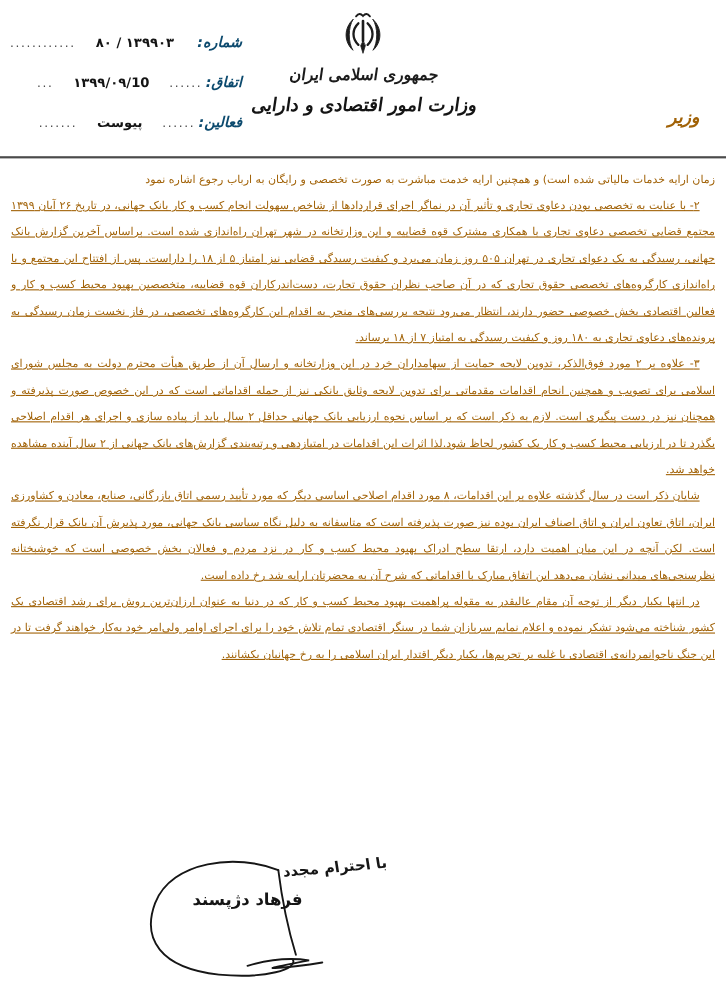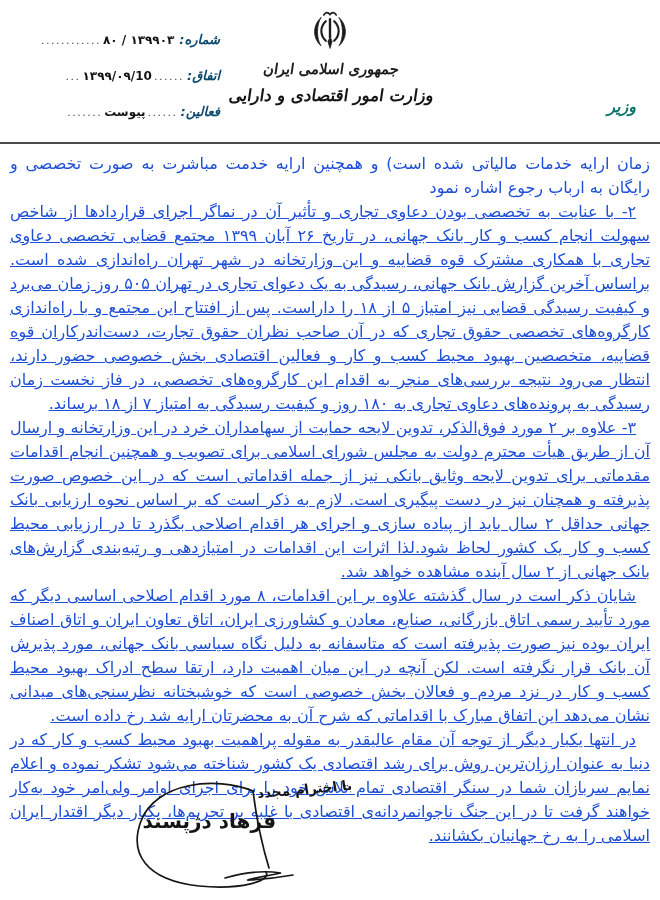--- a/index.html
+++ b/index.html
@@ -16,57 +16,57 @@
   }
   .head-field {
     display:flex; direction:rtl; align-items:baseline;
     margin-bottom:21px; white-space:nowrap; font-size:12px;
   }
   .head-label {
     font-weight:bold; font-style:italic; font-size:13px; color:#0c4a6e;
     margin-left:3px;
   }
   .head-dots { color:#4a4a4a; letter-spacing:1.5px; font-size:11px; }
-  .head-value { font-weight:bold; color:#141414; margin:0 2px; }
+  .head-value { font-weight:bold; color:#141414; margin:0 18px; }
   .head-center { position:absolute; top:6px; left:180px; width:300px; text-align:center; direction:rtl; }
   .emblem { display:inline-block; line-height:0; }
   .country-title {
     font-weight:bold; font-size:14.5px; color:#1b1b1b; margin-top:1px;
     font-style:italic; transform:skewX(6deg);
   }
   .ministry-title {
     font-weight:bold; font-size:16.5px; color:#141414; margin-top:9px;
     font-style:italic; transform:skewX(6deg);
   }
   .addressee {
     position:absolute; top:97px; right:24px; font-size:16px; font-weight:bold;
-    font-style:italic; color:#0f766e; direction:rtl;
+    font-style:italic; color:#a16207; direction:rtl;
   }
   .head-divider {
     position:absolute; top:142px; left:0; width:660px; height:0;
     border-top:2px solid #4b4b4b;
   }
   
   .letter-body {
     position:absolute; top:152px; right:10px; left:10px;
     direction:rtl; text-align:justify; text-justify:inter-word;
-    font-size:16px; line-height:24px; color:#1d4ed8;
+    font-size:10px; line-height:24px; color:#a16207;
   }
   .letter-body p { margin:0; }
   .letter-body p.indent { text-indent:14px;text-decoration:underline; }
   
   .sig-block { position:absolute; top:779px; left:128px; width:235px; height:120px; }
   .sig-salutation {
     position:absolute; top:3px; left:104px; width:120px;
     direction:rtl; font-weight:bold; font-size:13.5px; color:#161616;
     transform:rotate(-5deg) skewX(4deg); white-space:nowrap;
   }
   .sig-name {
     position:absolute; top:30px; left:46px; width:102px; text-align:center;
-    direction:rtl; font-weight:bold; font-size:20px; color:#151515;
+    direction:rtl; font-weight:bold; font-size:15px; color:#151515;
     white-space:nowrap;
   }
   .sig-loop { position:absolute; top:0; left:0; }
 </style>
 </head>
 <body>
 
 <div class="page">
 
   <div class="letterhead">

